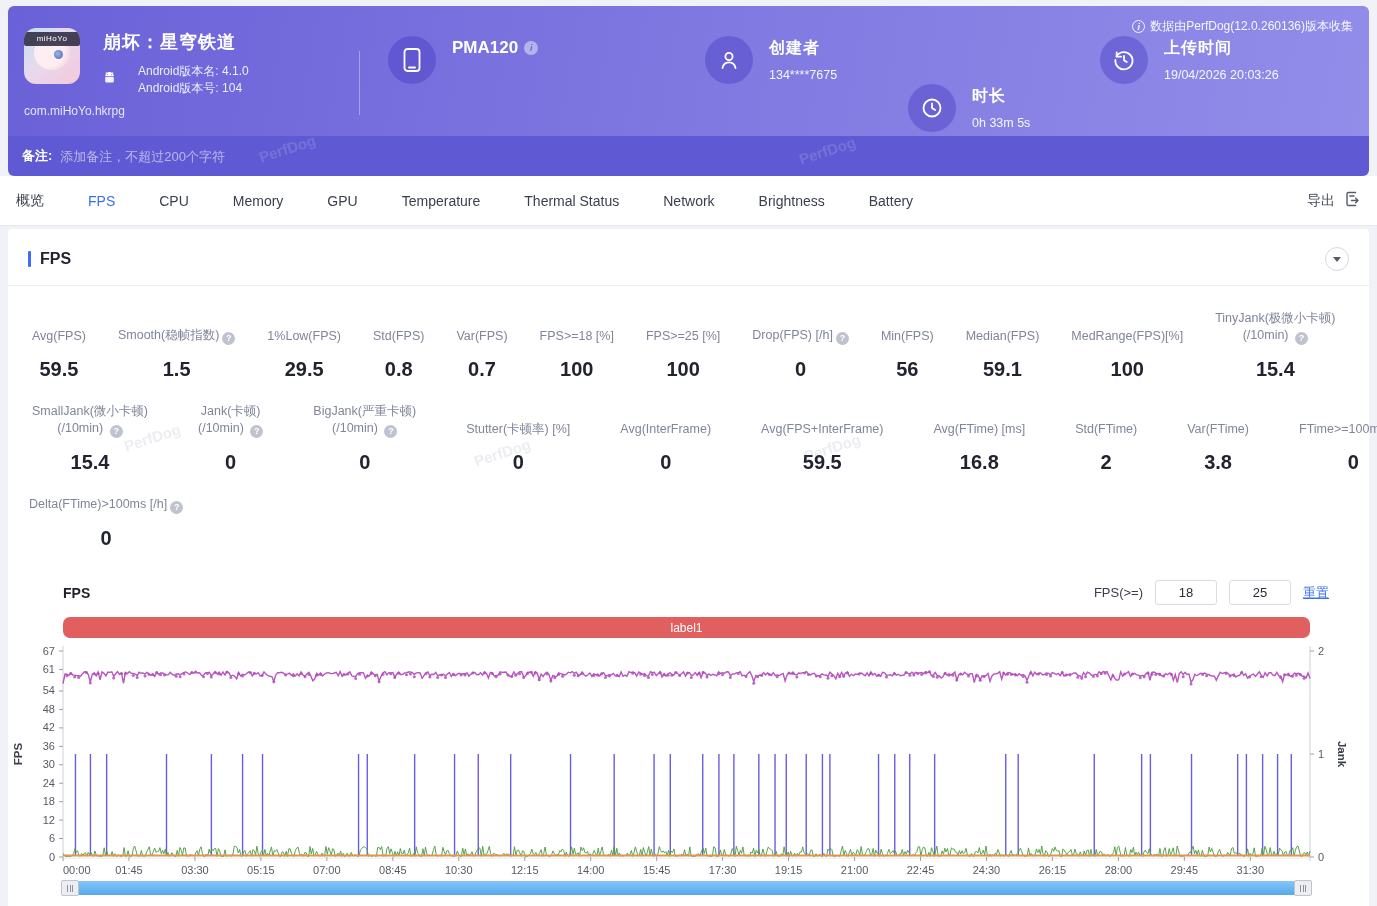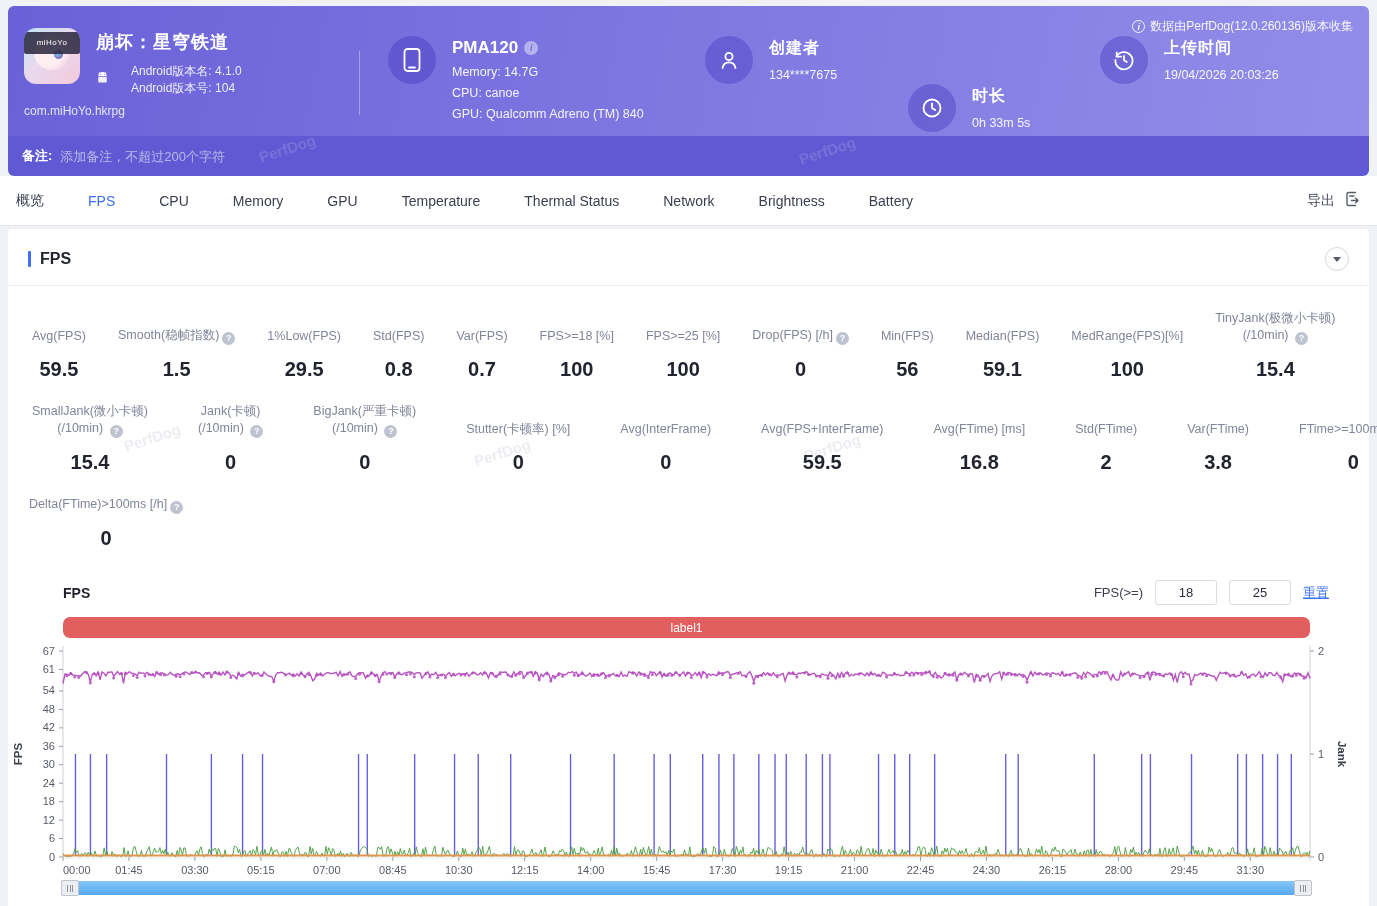--- a/index.html
+++ b/index.html
@@ -16,23 +16,23 @@
     align-items:center; justify-content:center; font-size:9px; font-style:italic; font-weight:700; }
 
   .game-block { padding:22px 0 0 16px; width:352px; position:relative; }
   .game-row { display:flex; gap:16px; }
   .game-icon { width:56px; height:56px; border-radius:12px; position:relative; overflow:hidden;
     background:linear-gradient(135deg,#bfe3f2 0%,#e8d9ee 45%,#f3c9da 100%); flex:0 0 56px; }
   .game-icon .face { position:absolute; left:10px; top:8px; width:36px; height:34px; border-radius:50%;
     background:radial-gradient(circle at 35% 40%, #fdeef2 0 55%, #efc3d6 100%); }
   .game-icon .eye { position:absolute; left:30px; top:22px; width:9px; height:9px; border-radius:50%;
     background:radial-gradient(circle at 40% 40%, #7ec3ef, #7a4fa8); }
-  .game-icon .band { position:absolute; left:0; bottom:0; width:100%; height:22px; background:rgba(40,36,60,.85);
+  .game-icon .band { position:absolute; left:0; bottom:0; width:100%; height:14px; background:rgba(40,36,60,.85);
     color:#fff; font-size:8px; text-align:center; line-height:14px; letter-spacing:.5px; }
-  .game-meta { padding-top:2px; }
+  .game-meta { padding-top:2px;margin-left:7px; }
   .game-title { font-size:18px; font-weight:700; letter-spacing:1px; }
   .ver-block { display:flex; gap:22px; margin-top:9px; align-items:center; }
   .ver-lines { font-size:12px; line-height:17px; color:rgba(255,255,255,.88); }
   .pkg { font-size:12px; color:rgba(255,255,255,.82); margin-top:7px; margin-left:88px; }
   .v-divider { position:absolute; right:0; top:45px; height:64px; width:1px; background:rgba(255,255,255,.35); }
 
   .info-col { display:flex; padding-top:30px; }
   .ic-circle { width:48px; height:48px; border-radius:50%; background:rgba(62,52,190,.38);
     display:flex; align-items:center; justify-content:center; flex:0 0 48px; }
   .hgroup { display:flex; gap:16px; }
@@ -152,25 +152,20 @@
       <div class="ic-circle">
         <svg width="22" height="26" viewBox="0 0 22 26" fill="none">
           <rect x="3.5" y="2" width="15" height="22" rx="3" stroke="#fff" stroke-width="1.8"></rect>
           <line x1="8" y1="20.5" x2="14" y2="20.5" stroke="#fff" stroke-width="1.8" stroke-linecap="round"></line>
         </svg>
       </div>
       <div class="txt">
         <div class="device-name">
           <span>PMA120</span>
           <span class="name-info">i</span>
-        </div>
-        <div class="device-lines">
-          <div>Memory: 14.7G</div>
-          <div>CPU: canoe</div>
-          <div>GPU: Qualcomm Adreno (TM) 840</div>
         </div>
       </div>
     </div>
 
     <div class="info-col creator-group hgroup">
       <div class="ic-circle">
         <svg width="24" height="24" viewBox="0 0 24 24" fill="none">
           <circle cx="12" cy="8.5" r="3.6" stroke="#fff" stroke-width="1.8"></circle>
           <path d="M5.5 20c.8-4 3.4-5.6 6.5-5.6s5.7 1.6 6.5 5.6" stroke="#fff" stroke-width="1.8" stroke-linecap="round"></path>
         </svg>

